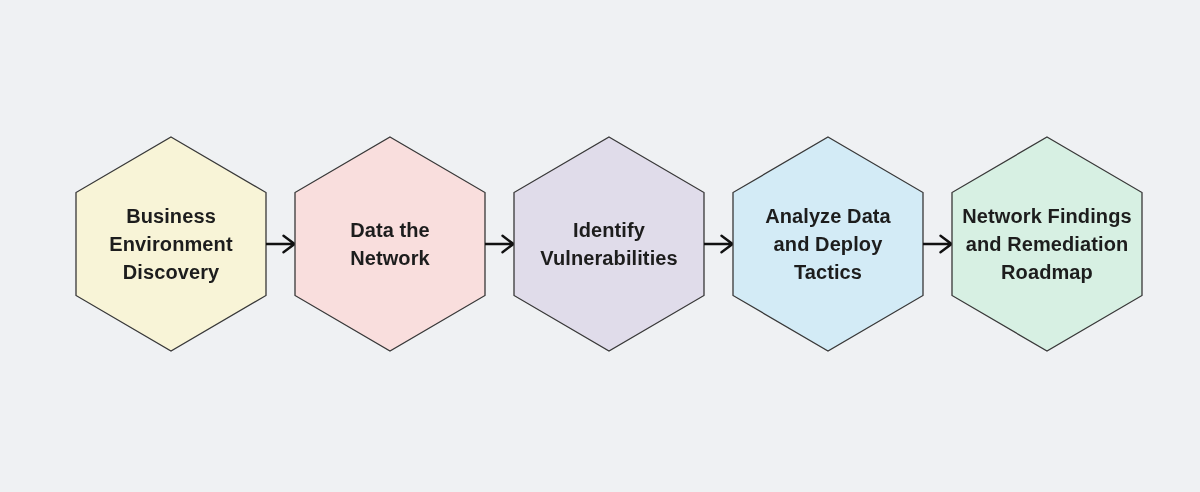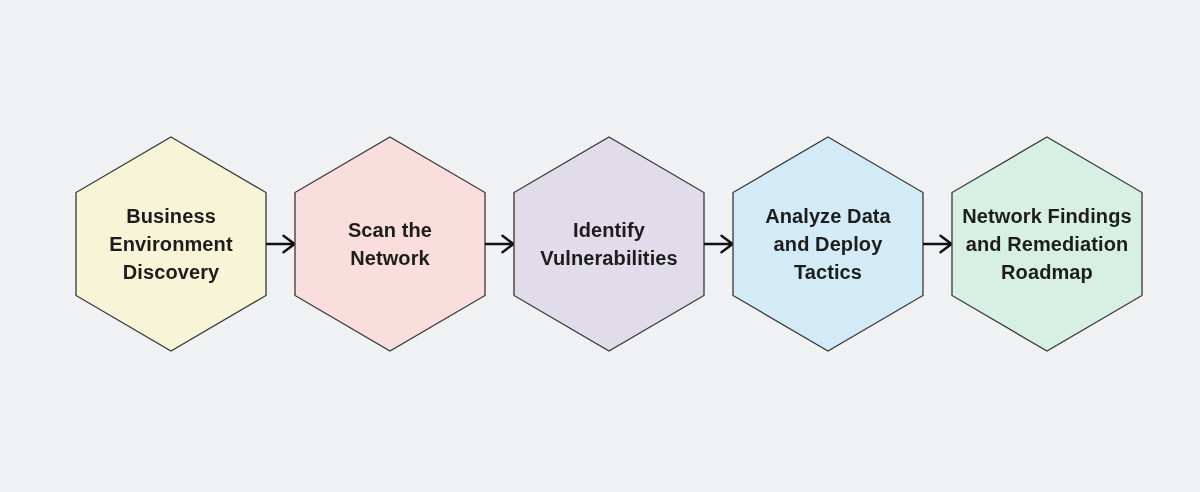--- a/index.html
+++ b/index.html
@@ -80,21 +80,21 @@
   </div>
 
   <svg class="arrow a0" viewBox="0 0 30 24">
     <path d="M0,12 L26,12 M17.5,3.8 L28.5,12 L17.5,20.2" fill="none" stroke-width="2.4" stroke-linecap="round" stroke-linejoin="miter" stroke="#111111"></path>
   </svg>
 
   <div class="hex-node n1">
     <svg viewBox="0 0 192 216">
       <polygon points="96,1 191,56.5 191,159.5 96,215 1,159.5 1,56.5" stroke="#383838" stroke-width="1.3" fill="#f9dedd"></polygon>
     </svg>
-    <div class="hex-label">Scan the
+    <div class="hex-label">Data the
 Network</div>
   </div>
 
   <svg class="arrow a1" viewBox="0 0 30 24">
     <path d="M0,12 L26,12 M17.5,3.8 L28.5,12 L17.5,20.2" fill="none" stroke-width="2.4" stroke-linecap="round" stroke-linejoin="miter" stroke="#111111"></path>
   </svg>
 
   <div class="hex-node n2">
     <svg viewBox="0 0 192 216">
       <polygon points="96,1 191,56.5 191,159.5 96,215 1,159.5 1,56.5" stroke="#383838" stroke-width="1.3" fill="#e0dcea"></polygon>

